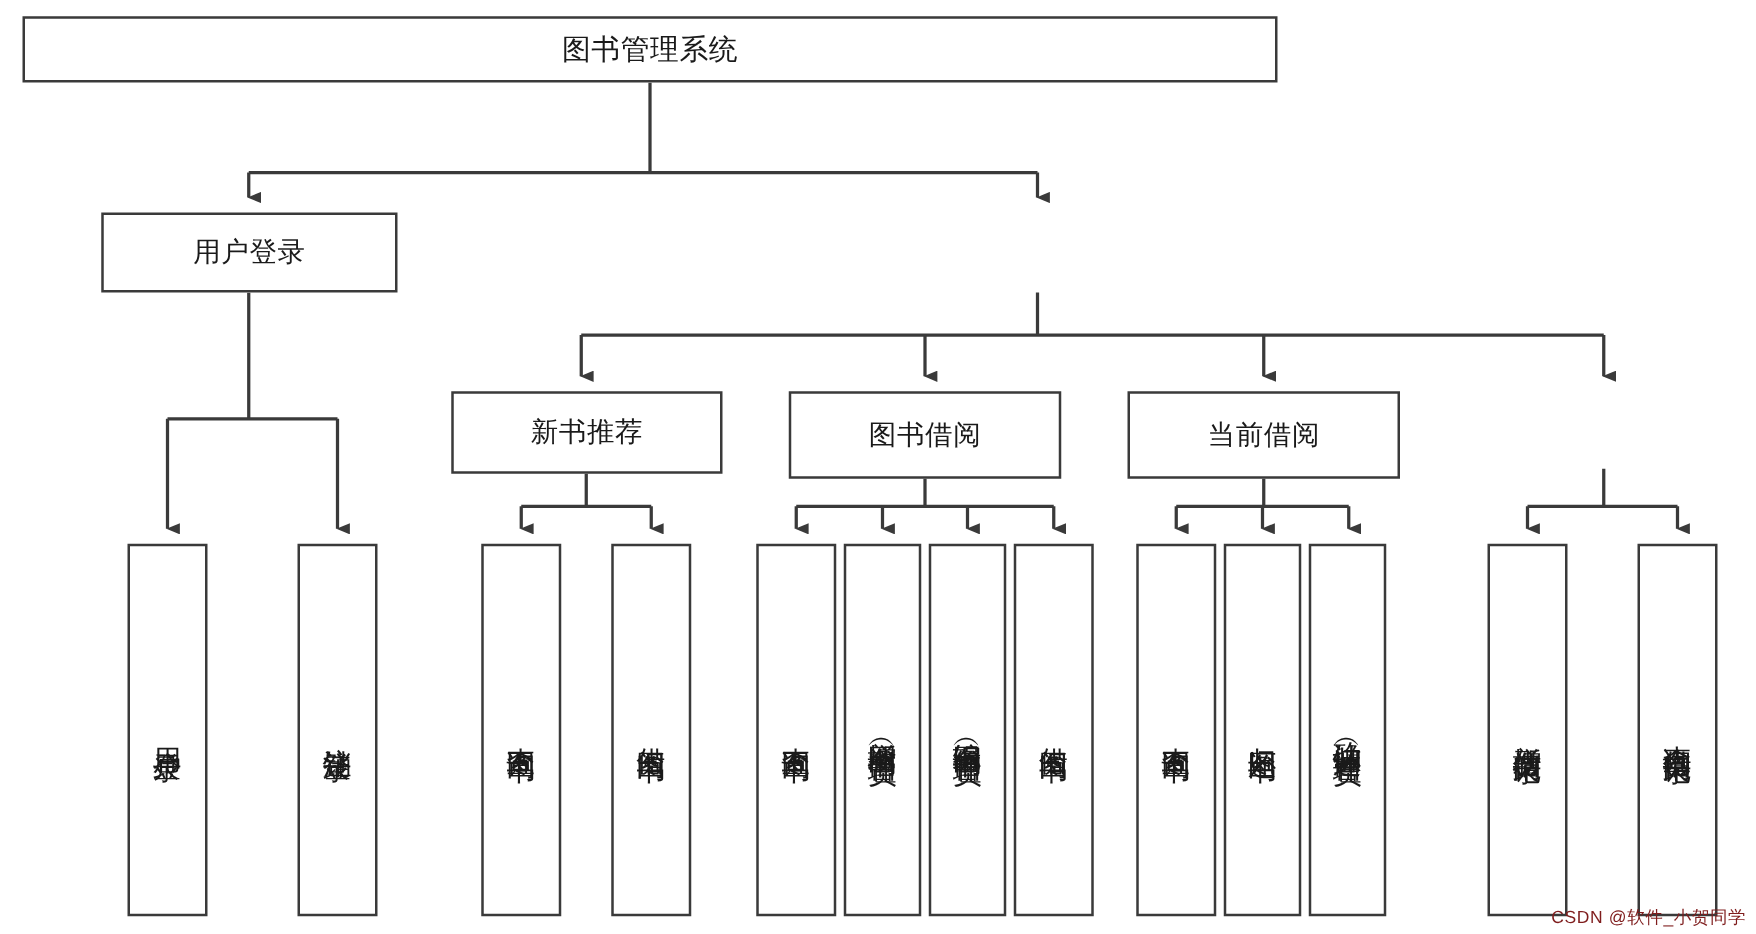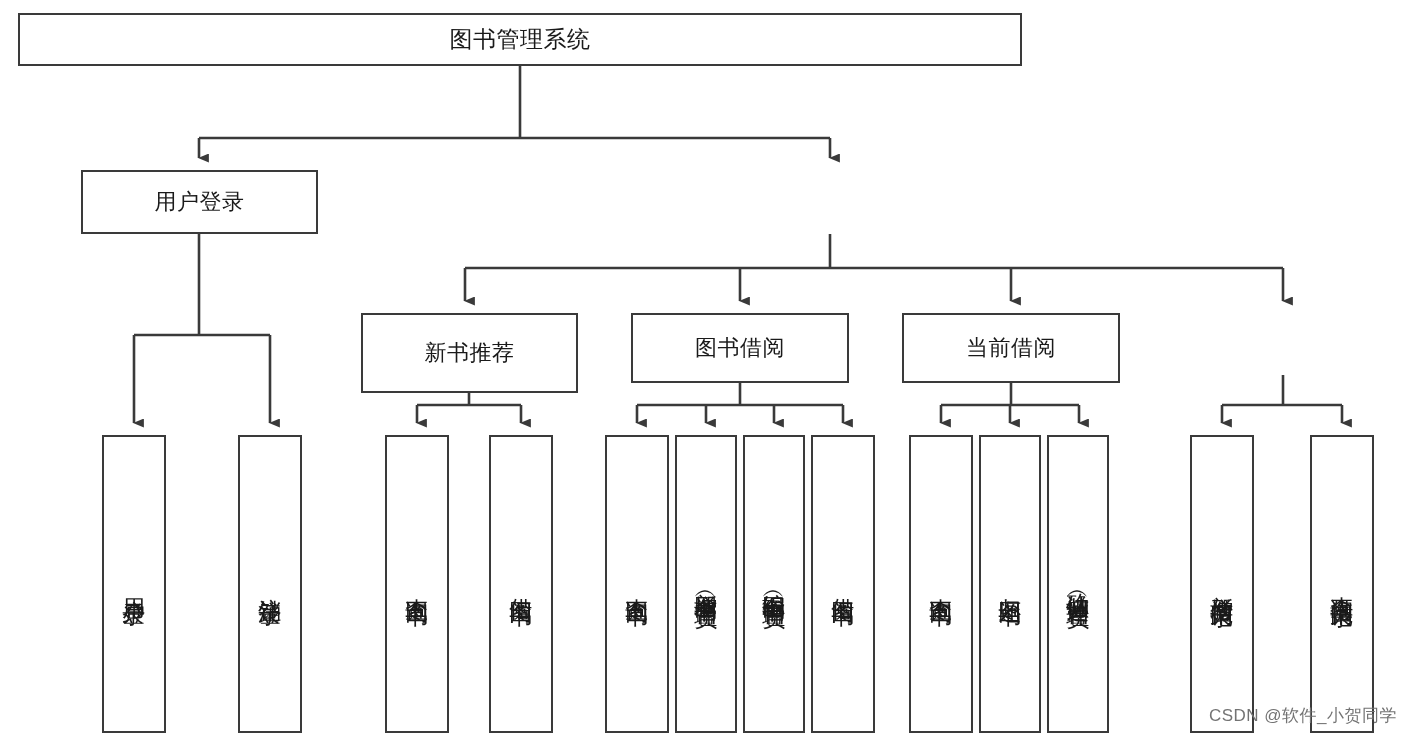--- a/index.html
+++ b/index.html
@@ -53,23 +53,23 @@
     text-orientation:upright;
     font-size:23px;
     line-height:1.06;
     letter-spacing:2px;
     white-space:nowrap;
     max-height:100%;
   }
   .watermark{
     position:absolute;
     right:8px;
-    bottom:20px;
-    font-size:17px;
-    color:#737373;
+    bottom:4px;
+    font-size:14px;
+    color:#7f1d1d;
     white-space:nowrap;
     letter-spacing:0.5px;
     user-select:none;
   }
 </style>
 </head>
 <body>
 
 <div id="canvas">
 
@@ -125,21 +125,21 @@
   </svg>
 
   <div class="node h root" style="left:18px;top:13px;width:1004px;height:53px;">
     <span class="label">图书管理系统</span>
   </div>
 
   <div class="node h" style="left:81px;top:170px;width:237px;height:64px;">
     <span class="label">用户登录</span>
   </div>
 
-  <div class="node h" style="left:361px;top:313px;width:217px;height:80px;">
+  <div class="node h" style="left:361px;top:313px;width:217px;height:66px;">
     <span class="label">新书推荐</span>
   </div>
   <div class="node h" style="left:631px;top:313px;width:218px;height:70px;">
     <span class="label">图书借阅</span>
   </div>
   <div class="node h" style="left:902px;top:313px;width:218px;height:70px;">
     <span class="label">当前借阅</span>
   </div>
 
   <div class="node v" style="left:102px;top:435px;width:64px;height:298px;">

